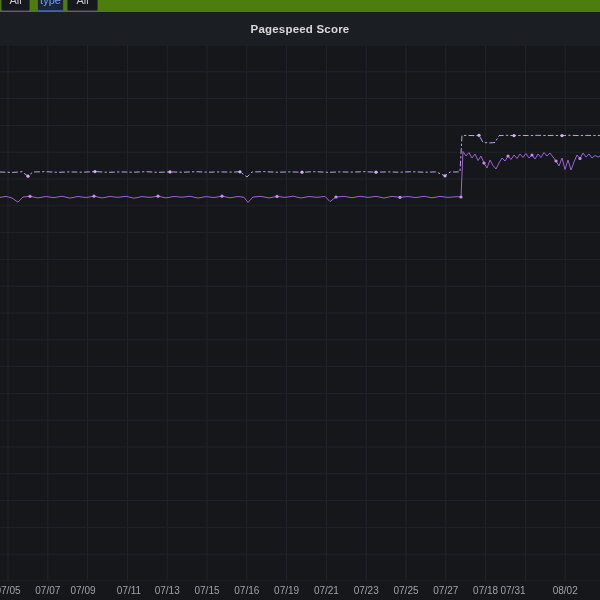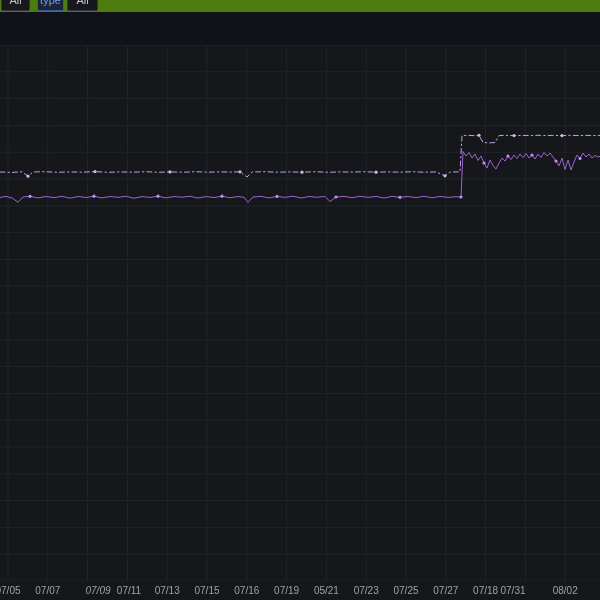--- a/index.html
+++ b/index.html
@@ -58,20 +58,23 @@
 <body>
 
 <div id="root">
 
   <div class="topbar">
     <div class="var-btn" style="left:1px; width:29px;">All</div>
     <div class="var-btn blue" style="left:37px; width:27px;">type</div>
     <div class="var-btn" style="left:67px; width:31px;">All</div>
   </div>
 
+  <div class="panel-header">
+    <span class="panel-title">Pagespeed Score</span>
+  </div>
 
   <div class="plot">
     <svg id="chart-svg" width="600" height="536" viewBox="0 0 600 536">
         <line x1="0" y1="0" x2="600" y2="0" stroke="#21242a" stroke-width="1"></line>
         <line x1="0" y1="26.8" x2="600" y2="26.8" stroke="#21242a" stroke-width="1"></line>
         <line x1="0" y1="53.6" x2="600" y2="53.6" stroke="#21242a" stroke-width="1"></line>
         <line x1="0" y1="80.4" x2="600" y2="80.4" stroke="#21242a" stroke-width="1"></line>
         <line x1="0" y1="107.2" x2="600" y2="107.2" stroke="#21242a" stroke-width="1"></line>
         <line x1="0" y1="134" x2="600" y2="134" stroke="#21242a" stroke-width="1"></line>
         <line x1="0" y1="160.8" x2="600" y2="160.8" stroke="#21242a" stroke-width="1"></line>
@@ -128,27 +131,27 @@
         <circle cx="508" cy="111.0" r="1.6" fill="#c88df0"></circle>
         <circle cx="532" cy="110.0" r="1.6" fill="#c88df0"></circle>
         <circle cx="556" cy="116.0" r="1.6" fill="#c88df0"></circle>
         <circle cx="580" cy="113.5" r="1.6" fill="#c88df0"></circle>
       </svg>
   </div>
 
   <div class="xaxis" id="xaxis">
       <div class="x-tick-label" style="left: 8px;">07/05</div>
       <div class="x-tick-label" style="left: 47.8px;">07/07</div>
-      <div class="x-tick-label" style="left: 98px; font-style: italic;">07/09</div>
+      <div class="x-tick-label" style="left: 83px;">07/09</div>
       <div class="x-tick-label" style="left: 129px;">07/11</div>
       <div class="x-tick-label" style="left: 167.2px;">07/13</div>
       <div class="x-tick-label" style="left: 207px;">07/15</div>
       <div class="x-tick-label" style="left: 246.8px;">07/16</div>
       <div class="x-tick-label" style="left: 286.6px;">07/19</div>
-      <div class="x-tick-label" style="left: 326.4px;">05/21</div>
+      <div class="x-tick-label" style="left: 326.4px;">07/21</div>
       <div class="x-tick-label" style="left: 366.2px;">07/23</div>
       <div class="x-tick-label" style="left: 406px;">07/25</div>
       <div class="x-tick-label" style="left: 445.8px;">07/27</div>
       <div class="x-tick-label" style="left: 485.6px;">07/18</div>
       <div class="x-tick-label" style="left: 513px;">07/31</div>
       <div class="x-tick-label" style="left: 565.2px;">08/02</div>
     </div>
 
 </div>
 

